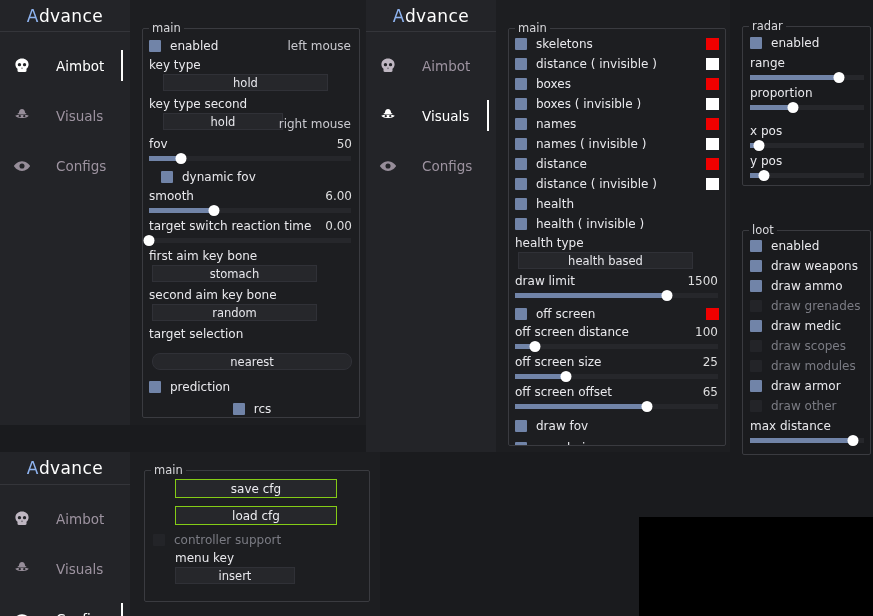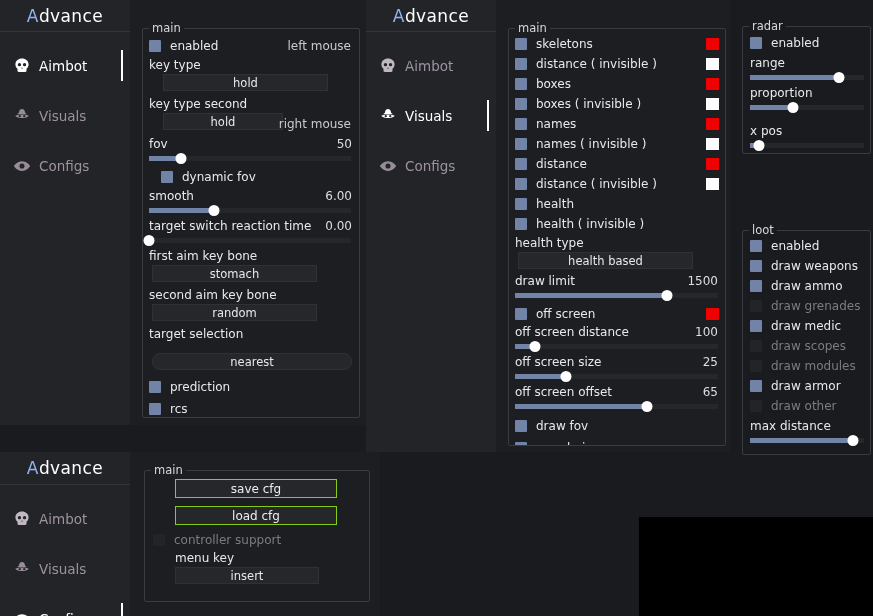--- a/index.html
+++ b/index.html
@@ -19,21 +19,21 @@
   .win-title {
     height:31px; display:flex; align-items:center; justify-content:center;
     font-size:17px; letter-spacing:.4px; color:#ffffff;
     background:#232428;
   }
   .win-title .accent { color:#8fb4f0; }
   .side-sep { height:1px; background:#34353a; }
   .side-items { position:relative; padding-top:9px; }
   .side-item {
     position:relative; height:50px; display:flex; align-items:center;
-    padding-left:13px; gap:8px; color:#9d93a0; font-size:13.5px;
+    padding-left:13px; gap:25px; color:#9d93a0; font-size:13.5px;
   }
   .side-item.active { color:#ffffff; }
   .side-item .ico { width:18px; height:18px; display:block; opacity:.95; }
   .side-item.active .ico { opacity:1; }
   .side-item .bar {
     position:absolute; right:7px; top:9px; width:2px; height:31px;
     background:#ffffff; display:none;
   }
   .side-item.active .bar { display:block; }
 
@@ -222,21 +222,21 @@
             <div class="lbl">target selection</div>
             <div class="combo" style="margin-top:12px; margin-left:3px; width:200px;border-radius:8px;">
               <span>nearest</span>
             </div>
           </div>
 
           <div class="row chk-row" style="margin-top:7px;">
             <span class="chk"></span>
             <span class="chk-lbl">prediction</span>
           </div>
-          <div class="row chk-row" style="margin-top:2px;">
+          <div class="row chk-row" style="margin-top:2px;justify-content:center;">
             <span class="chk"></span>
             <span class="chk-lbl">rcs</span>
           </div>
           <div class="row chk-row" style="margin-top:2px;">
             <span class="chk"></span>
             <span class="chk-lbl">proceed to head</span>
           </div>
 
         </div>
       </div>
@@ -409,21 +409,21 @@
             <span class="chk-lbl">crosshair</span>
           </div>
 
         </div>
       </div>
     </div>
   </div>
 
   <div class="window" style="left:740px; top:0; width:133px; height:460px; background:#1a1b1e;">
 
-    <div class="group on-dark" style="left:2px; top:26px; width:129px; height:128px;">
+    <div class="group on-dark" style="left:2px; top:26px; width:129px; height:160px;">
       <div class="glabel">radar</div>
       <div class="ginner" style="padding:5px 6px 0 7px;">
 
         <div class="row chk-row" style="margin-top:1px;">
           <span class="chk"></span>
           <span class="chk-lbl">enabled</span>
         </div>
 
         <div class="row" style="margin-top:3px;">
           <div class="lbl">range</div>
@@ -586,21 +586,21 @@
             <span>load cfg</span>
           </div>
 
           <div class="row chk-row" style="margin-top:5px;">
             <span class="chk off"></span>
             <span class="chk-lbl dim">controller support</span>
           </div>
 
           <div class="row" style="margin-top:1px;">
             <div class="lbl" style="margin-left:22px;">menu key</div>
-            <div class="combo" style="margin-top:2px; margin-left:22px; width:144px;">
+            <div class="combo" style="margin-top:2px; margin-left:22px; width:120px;">
               <span>insert</span>
             </div>
           </div>
 
         </div>
       </div>
     </div>
   </div>
 
   <div class="blackbox" style="left:639px; top:517px; width:234px; height:99px;"></div>

